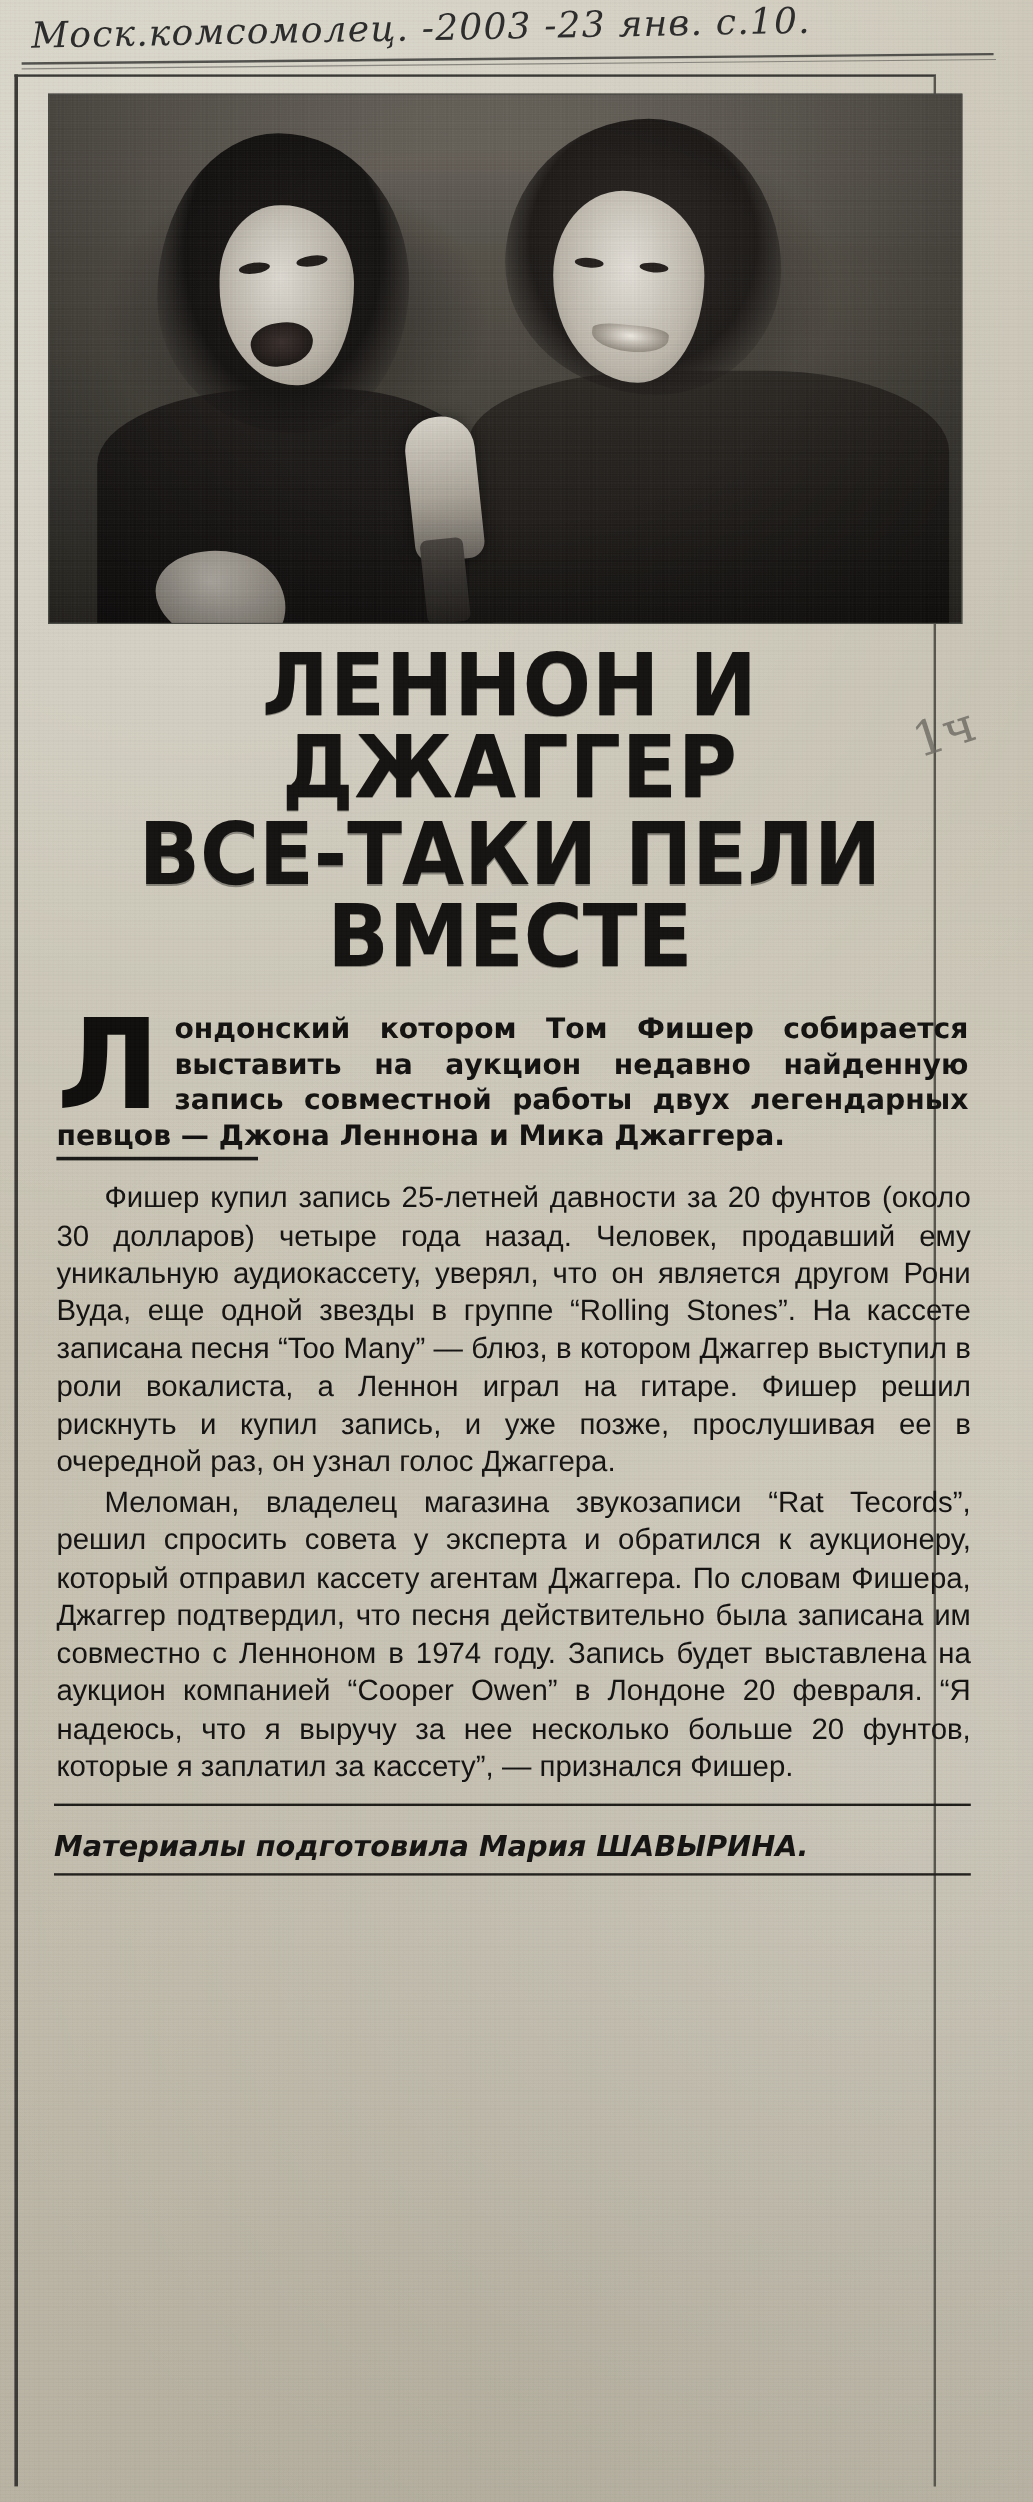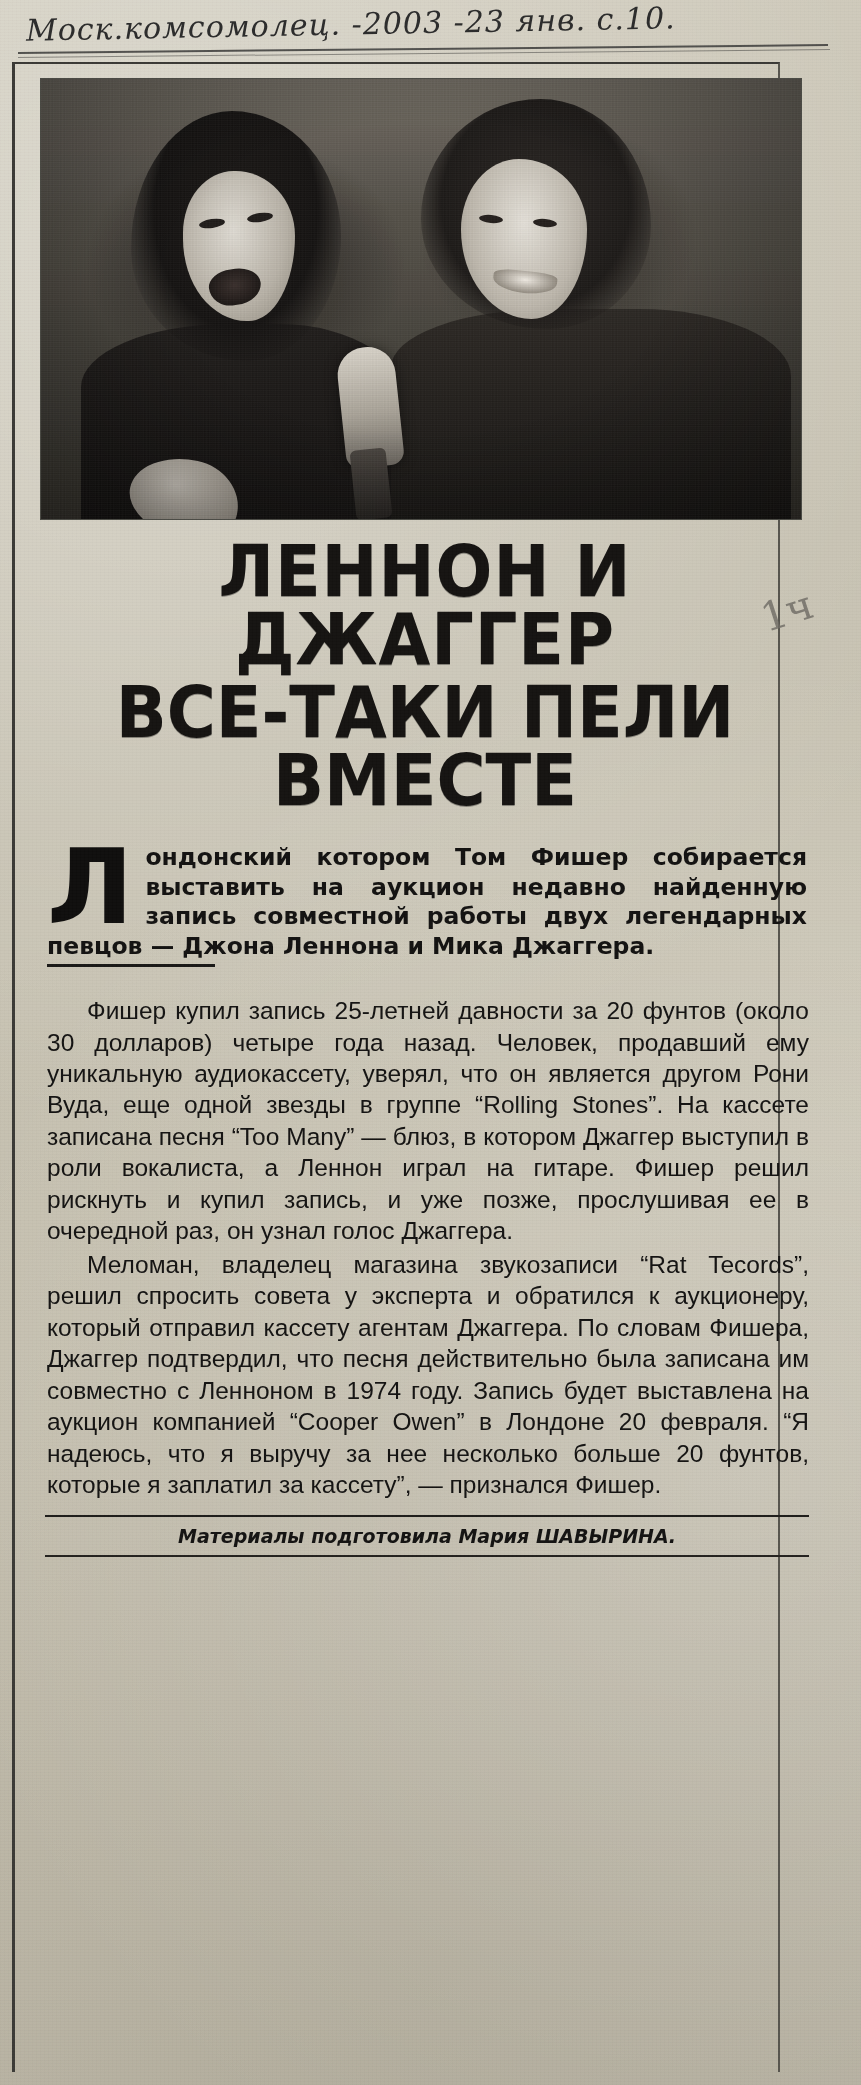--- a/index.html
+++ b/index.html
@@ -272,46 +272,45 @@
   }
   .lead-underline {
     width: 168px;
     height: 3px;
     background: #1a1917;
     margin: 2px 0 0 0;
   }
 
   
   .body-text {
-    margin: 28px 16px 0 22px;
+    margin: 16px 16px 0 22px;
     font-family: "Liberation Sans", sans-serif;
     font-size: 24.5px;
     line-height: 1.285;
     color: #141312;
     text-align: justify;
   }
   .body-text p {
     margin: 0 0 2px 0;
     text-indent: 40px;
   }
 
   
   .byline-rule {
     margin: 14px 16px 0 20px;
     height: 2px;
     background: #1d1c19;
   }
   .byline {
-    margin: 8px 16px 0 20px;
+    margin: 20px 16px 0 20px;
     font-family: "DejaVu Sans", sans-serif;
     font-style: italic;
     font-weight: bold;
-    font-size: 19px;
+    font-size: 24px;
     color: #141312;
-    text-align: center;
   }
   .bottom-rule {
     margin: 8px 16px 0 20px;
     height: 2px;
     background: #23211e;
   }
 </style>
 </head>
 <body>
 

